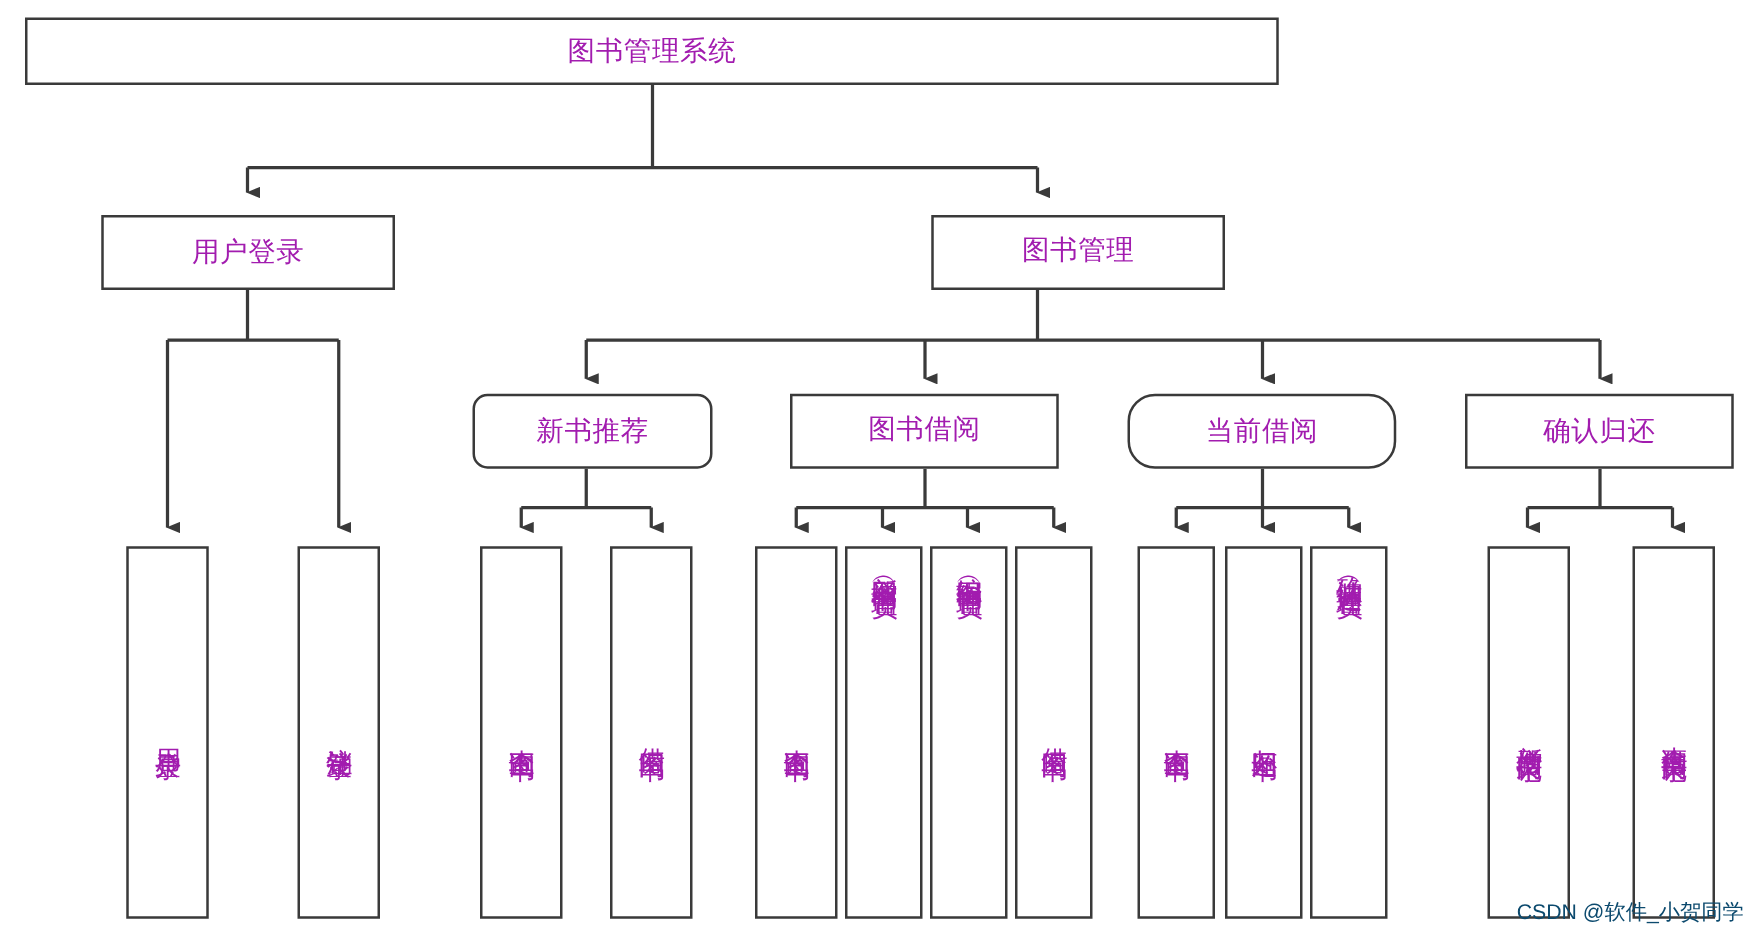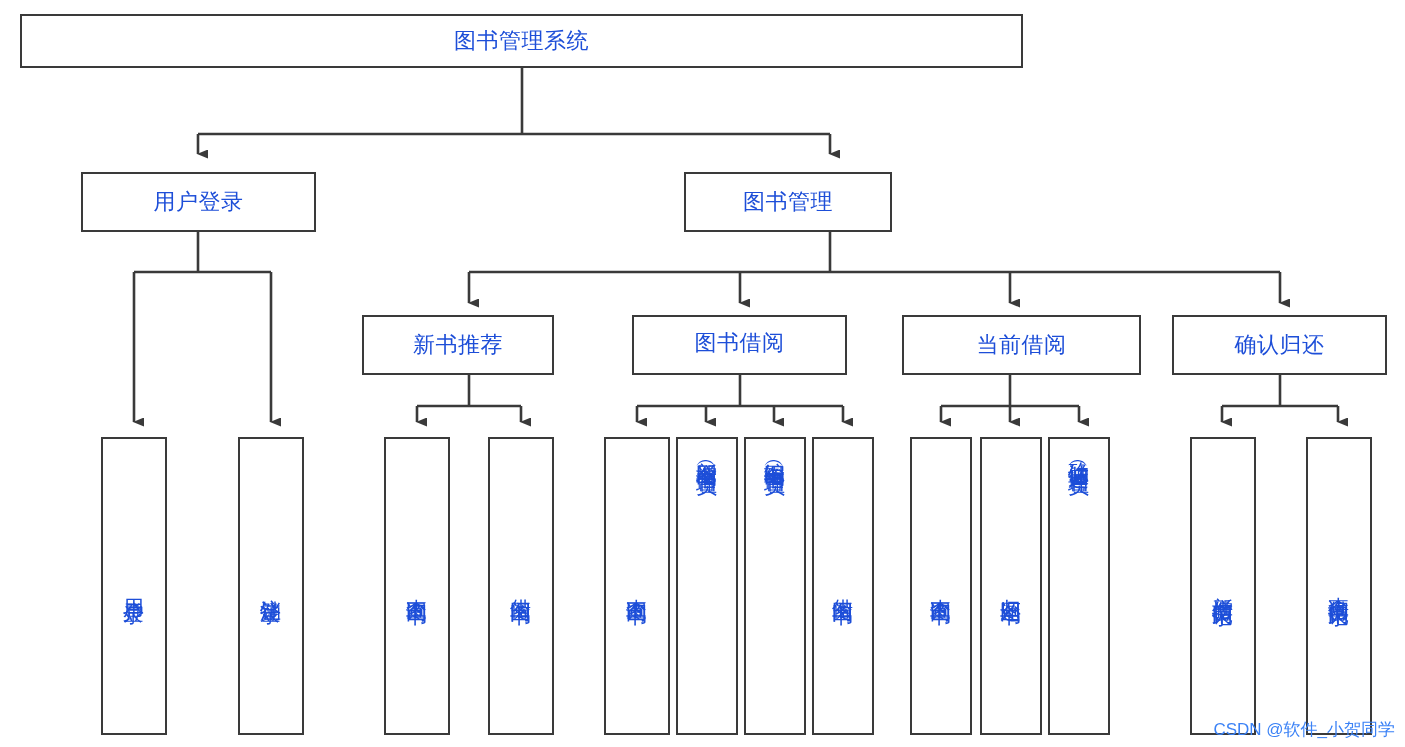--- a/index.html
+++ b/index.html
@@ -32,21 +32,21 @@
     background: #ffffff;
     border: 2px solid #3a3a3a;
     display: flex;
     align-items: center;
     justify-content: center;
     z-index: 2;
   }
   .node .label {
     font-size: 22px;
     line-height: 1.18;
-    color: #1d4ed8;
+    color: #a21caf;
     letter-spacing: 0.5px;
     white-space: nowrap;
     text-align: center;
   }
   .node.leaf {
     align-items: flex-start;
     padding-top: 6px;
   }
   .node.leaf .label {
     writing-mode: vertical-rl;
@@ -62,21 +62,21 @@
   }
   .node.leaf.center {
     align-items: center;
     padding-top: 0;
   }
   #watermark {
     position: absolute;
     right: 10px;
     bottom: 6px;
     font-size: 17px;
-    color: #3b82f6;
+    color: #0c4a6e;
     white-space: nowrap;
     z-index: 5;
   }
 </style>
 </head>
 <body>
 
 <div id="canvas">
 
   <svg id="edges" viewBox="0 0 1405 747" xmlns="http://www.w3.org/2000/svg">
@@ -129,31 +129,31 @@
     </g>
   </svg>
 
   <div class="node" style="left:20px; top:14px; width:1003px; height:54px;">
     <span class="label">图书管理系统</span>
   </div>
 
   <div class="node" style="left:81px; top:172px; width:235px; height:60px;">
     <span class="label">用户登录</span>
   </div>
-  <div class="node" style="left:684px; top:172px; width:208px; height:60px;">
+  <div class="node" style="left:745px; top:172px; width:235px; height:60px;font-family:Liberation Mono, monospace;">
     <span class="label">图书管理</span>
   </div>
 
-  <div class="node" style="left:362px; top:315px; width:192px; height:60px;">
+  <div class="node" style="left:378px; top:315px; width:192px; height:60px;border-radius:12px;">
     <span class="label">新书推荐</span>
   </div>
   <div class="node" style="left:632px; top:315px; width:215px; height:60px;font-family:Liberation Mono, monospace;">
     <span class="label">图书借阅</span>
   </div>
-  <div class="node" style="left:902px; top:315px; width:239px; height:60px;">
+  <div class="node" style="left:902px; top:315px; width:215px; height:60px;border-radius:22px;">
     <span class="label">当前借阅</span>
   </div>
   <div class="node" style="left:1172px; top:315px; width:215px; height:60px;">
     <span class="label">确认归还</span>
   </div>
 
   <div class="node leaf center" style="left:101px; top:437px; width:66px; height:298px;">
     <span class="label">用户登录</span>
   </div>
   <div class="node leaf center" style="left:238px; top:437px; width:66px; height:298px;">

